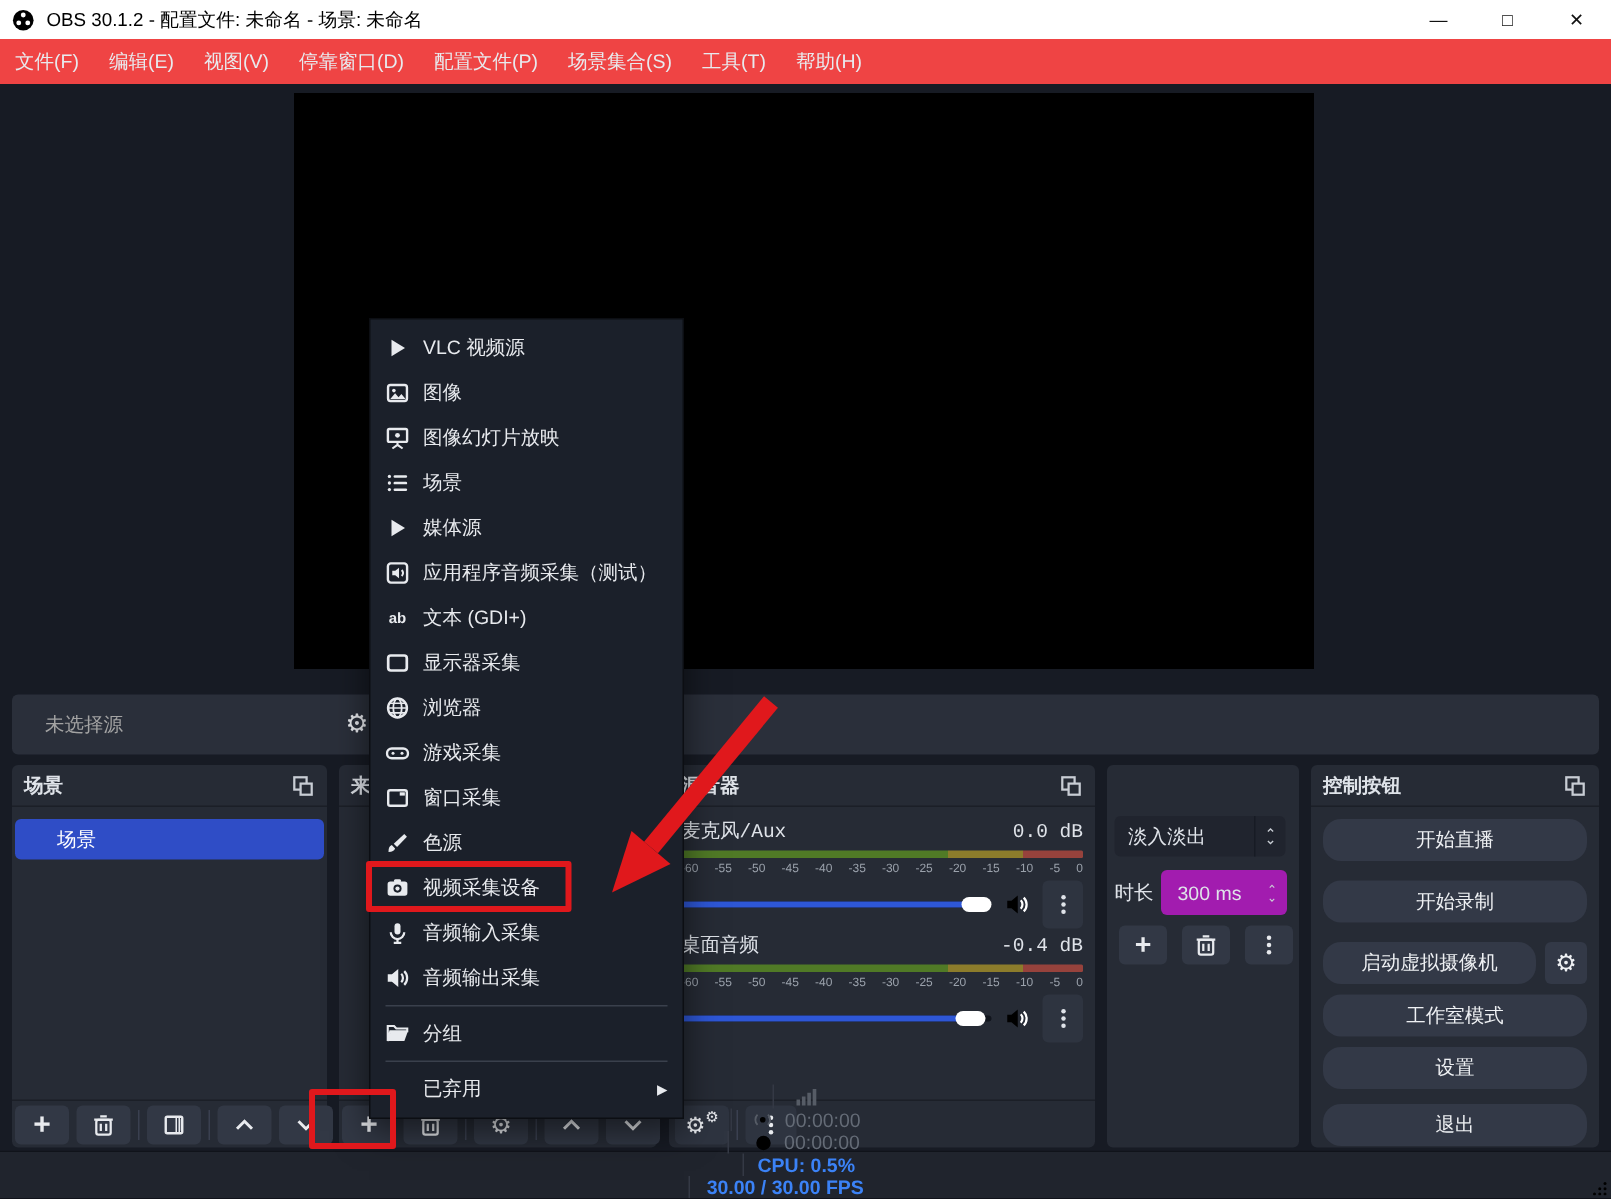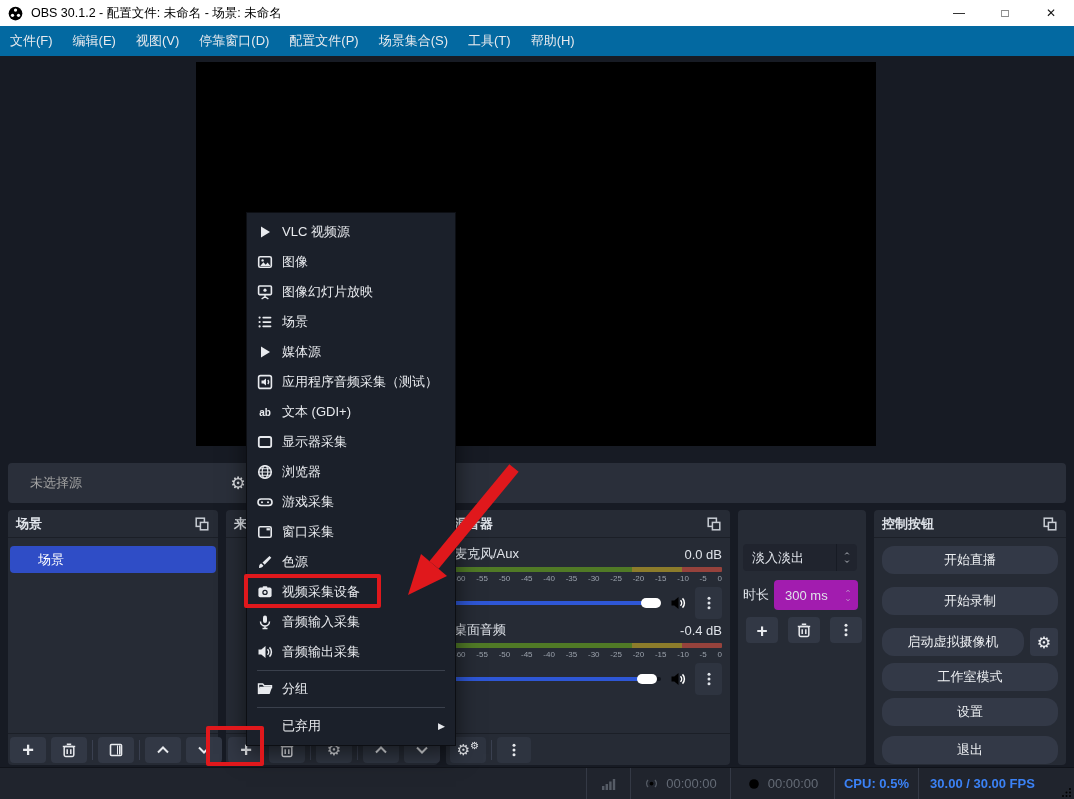--- a/index.html
+++ b/index.html
@@ -13,21 +13,21 @@
   .titlebar{position:absolute;left:0;top:0;width:100%;height:26px;background:#ffffff;color:#000;
             display:flex;align-items:center;font-size:12.5px;}
   .titlebar .logo{margin-left:8px;}
   .titlebar .ttl{margin-left:8px;white-space:nowrap;}
   .winbtns{margin-left:auto;display:flex;height:100%;}
   .winbtn{width:46px;height:100%;display:flex;align-items:center;justify-content:center;
           font-size:12px;color:#111;}
 
   
   .menubar{position:absolute;left:0;top:26px;width:100%;height:30px;display:flex;align-items:center;
-           font-size:13px;color:#e8eaee;background:#0369a1;}
+           font-size:13px;color:#e8eaee;background:#ef4444;}
   .menubar .mi{padding:0 10px;line-height:30px;}
 
   
   .canvas{position:absolute;left:196px;top:62px;width:680px;height:384px;background:#000;}
 
   
   .propsbar{position:absolute;left:8px;top:463px;width:1058px;height:40px;background:#2a2f3a;
             border-radius:4px;font-size:13px;}
   .propsbar .plabel{position:absolute;left:22px;top:0;line-height:40px;color:#a3a3a3;}
   .propsbar .pgear{position:absolute;left:216px;top:0;width:28px;height:40px;display:flex;
@@ -49,21 +49,21 @@
   #panel-scenes{left:8px;width:210px;}
   .scene-item{position:absolute;left:2px;right:2px;top:36px;height:27px;background:#2f4dc6;
               border-radius:4px;line-height:27px;padding-left:28px;font-size:13px;color:#fff;
               box-sizing:border-box;}
 
   #panel-sources{left:226px;width:212px;}
 
   
   #panel-mixer{left:446px;width:284px;}
   .mixch{position:absolute;left:8px;right:8px;}
-  .mixhead{display:flex;justify-content:space-between;font-size:13px;height:18px;align-items:center;}
+  .mixhead{display:flex;justify-content:space-between;font-size:13px;height:18px;align-items:center;font-family:Liberation Mono, monospace;}
   .meter{margin-top:4px;height:5px;border-radius:1px;
          background:linear-gradient(to right,#507a26 0 66.5%,#8c7c2b 66.5% 85%,#96423c 85% 100%);}
   .scale{display:flex;justify-content:space-between;font-size:8px;color:#9aa1ab;margin-top:2px;
          line-height:10px;}
   .sliderrow{display:flex;align-items:center;margin-top:2px;height:34px;gap:8px;}
   .track{flex:1;height:4px;background:#11151d;border-radius:2px;position:relative;}
   .fill{position:absolute;left:0;top:0;bottom:0;background:#2e57d6;border-radius:2px;}
   .handle{position:absolute;top:-3px;width:20px;height:10px;background:#fff;border-radius:5px;
           margin-left:-10px;}
   .spk{color:#fff;flex:none;width:18px;height:16px;}
@@ -90,21 +90,21 @@
   
   #panel-controls{left:874px;width:192px;}
   .ctl-btn{position:absolute;left:8px;right:8px;height:28px;background:#333947;border-radius:12px;
            font-size:13px;color:#eef0f3;display:flex;align-items:center;justify-content:center;}
   .ctl-gear{position:absolute;right:8px;width:28px;height:28px;background:#333947;border-radius:4px;
             display:flex;align-items:center;justify-content:center;font-size:16px;color:#eef0f3;}
 
   
   .statusbar{position:absolute;left:0;bottom:0;width:100%;height:32px;background:#20242d;
              border-top:1px solid #10131a;display:flex;align-items:center;justify-content:flex-end;
-             font-size:13px;box-sizing:border-box;}
+             font-size:13px;box-sizing:border-box;flex-direction:column;}
   .sb-sec{height:100%;display:flex;align-items:center;justify-content:center;gap:7px;
           border-left:1px solid #343945;box-sizing:border-box;}
   .sb-dimtxt{color:#646b76;}
   .sb-brttxt{color:#3b82f6;font-weight:bold;}
   .sb-icon{color:#565c66;}
   .sb-grip{position:absolute;right:2px;bottom:2px;color:#6a707a;}
 
   
   .cmenu{position:absolute;left:246px;top:212px;width:210px;background:#1b202a;
          border:1px solid #0c0e13;box-shadow:0 8px 22px rgba(0,0,0,.55);z-index:40;

